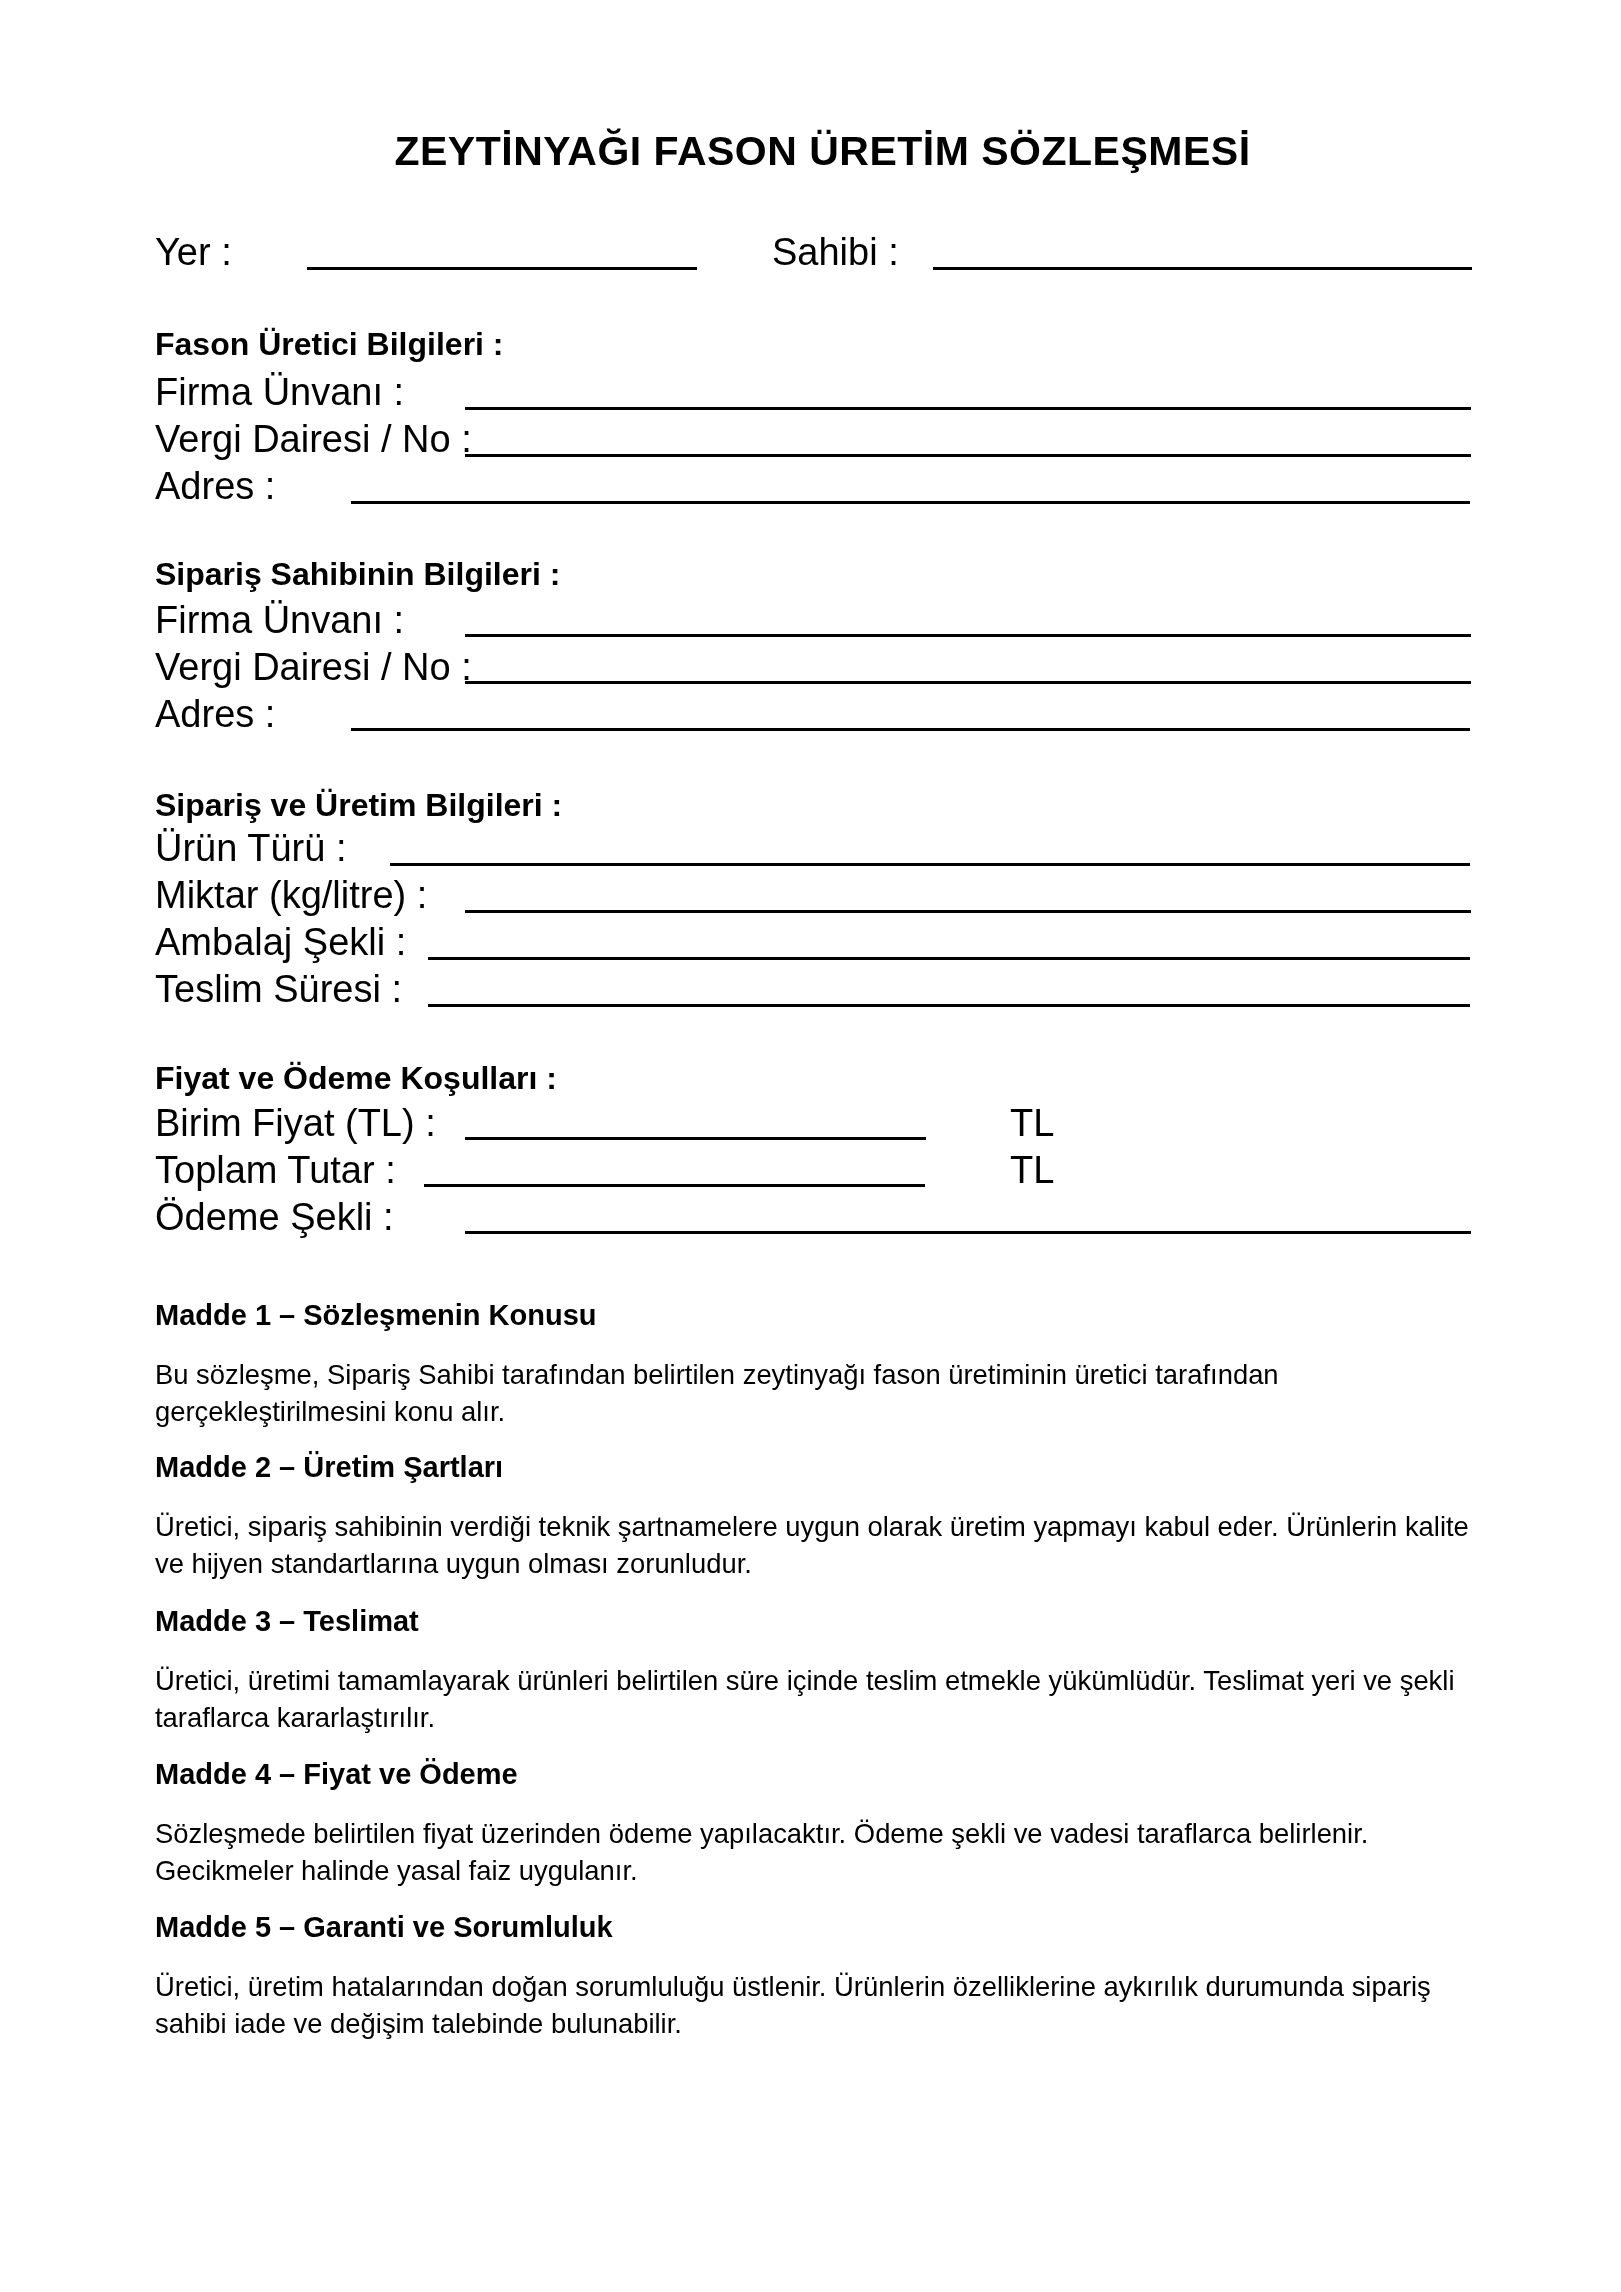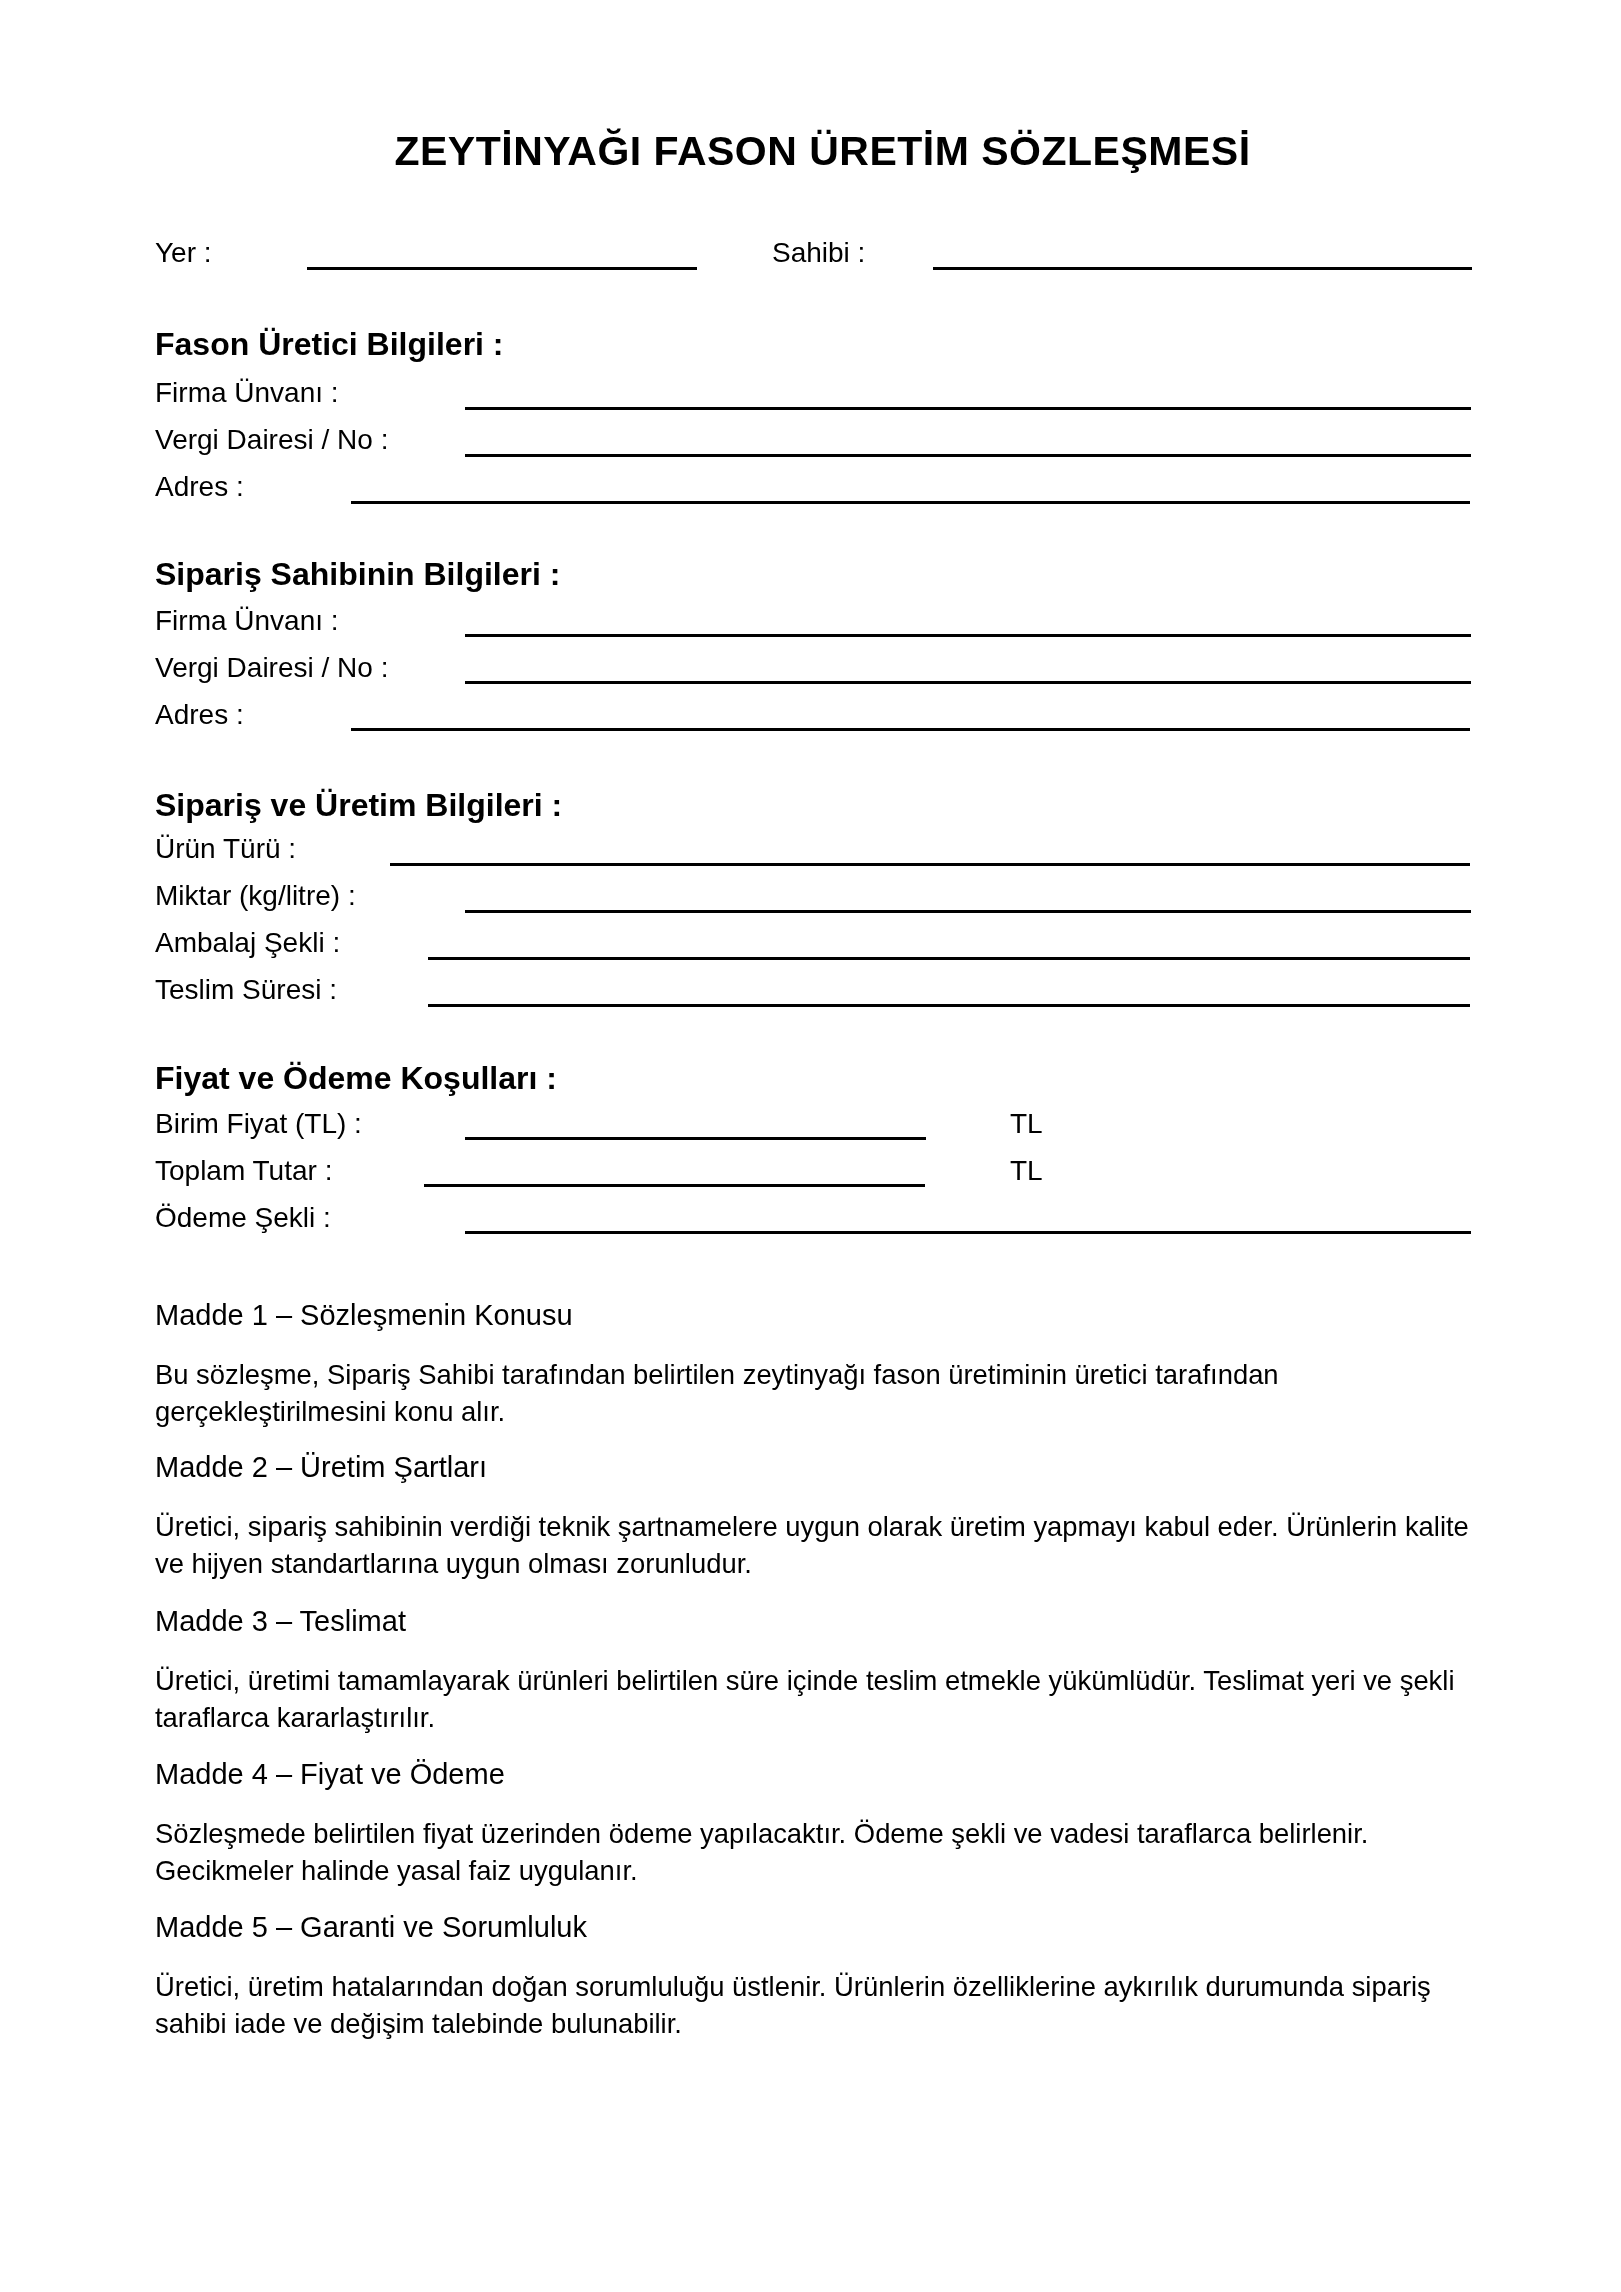--- a/index.html
+++ b/index.html
@@ -11,33 +11,33 @@
     color:#000;
     overflow:hidden;
   }
   .title{
     position:absolute;left:0;top:116px;width:1621px;
     margin:12px;text-align:center;
     font-size:41px;font-weight:700;letter-spacing:0.5px;
   }
   .lbl{
     position:absolute;
-    font-size:28px;line-height:35px;white-space:nowrap;
+    font-size:38px;line-height:35px;white-space:nowrap;
   }
   .hdr{
     position:absolute;
     font-size:32px;line-height:35px;font-weight:700;white-space:nowrap;
   }
   .uline{
     position:absolute;height:0;
     border-bottom:3.9px solid #000;
   }
   .art-h{
     position:absolute;
-    font-size:29px;line-height:35px;font-weight:400;white-space:nowrap;
+    font-size:29px;line-height:35px;font-weight:700;white-space:nowrap;
   }
   .art-p{
     position:absolute;left:155px;width:1315px;
     font-size:27.4px;line-height:37px;margin-top:12px;
   }
 </style>
 </head>
 <body>
 
 <div class="page">

